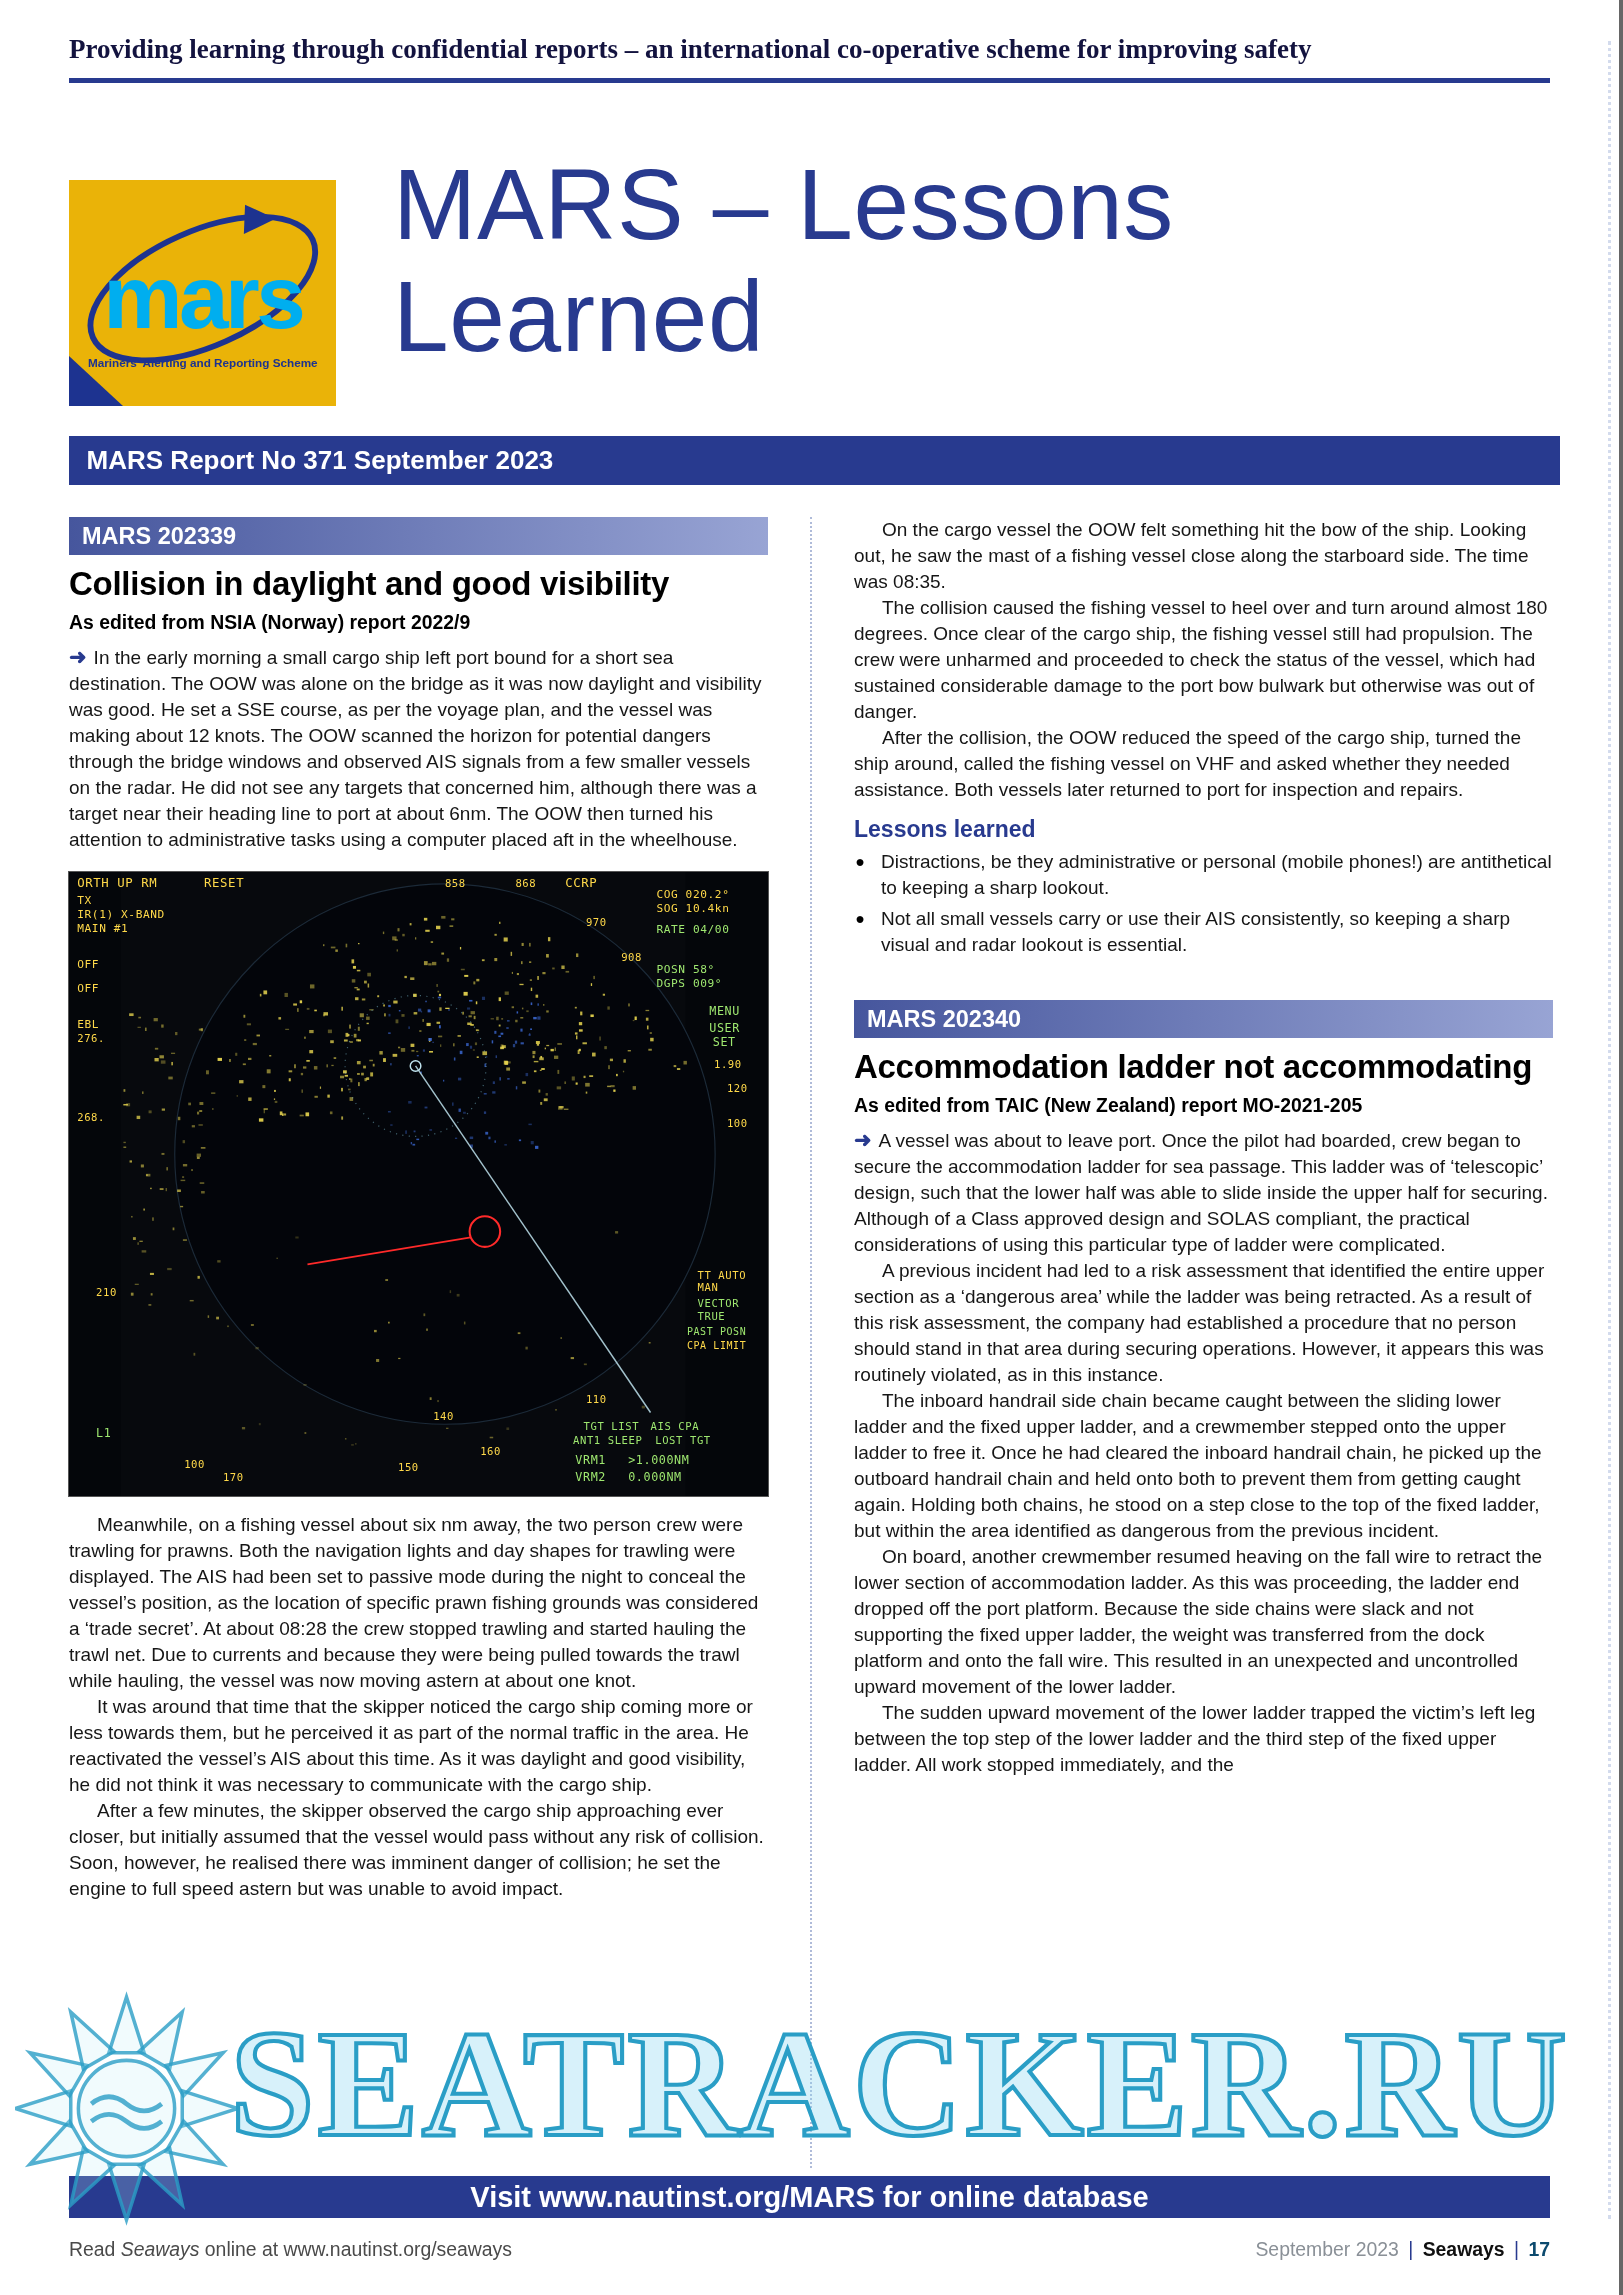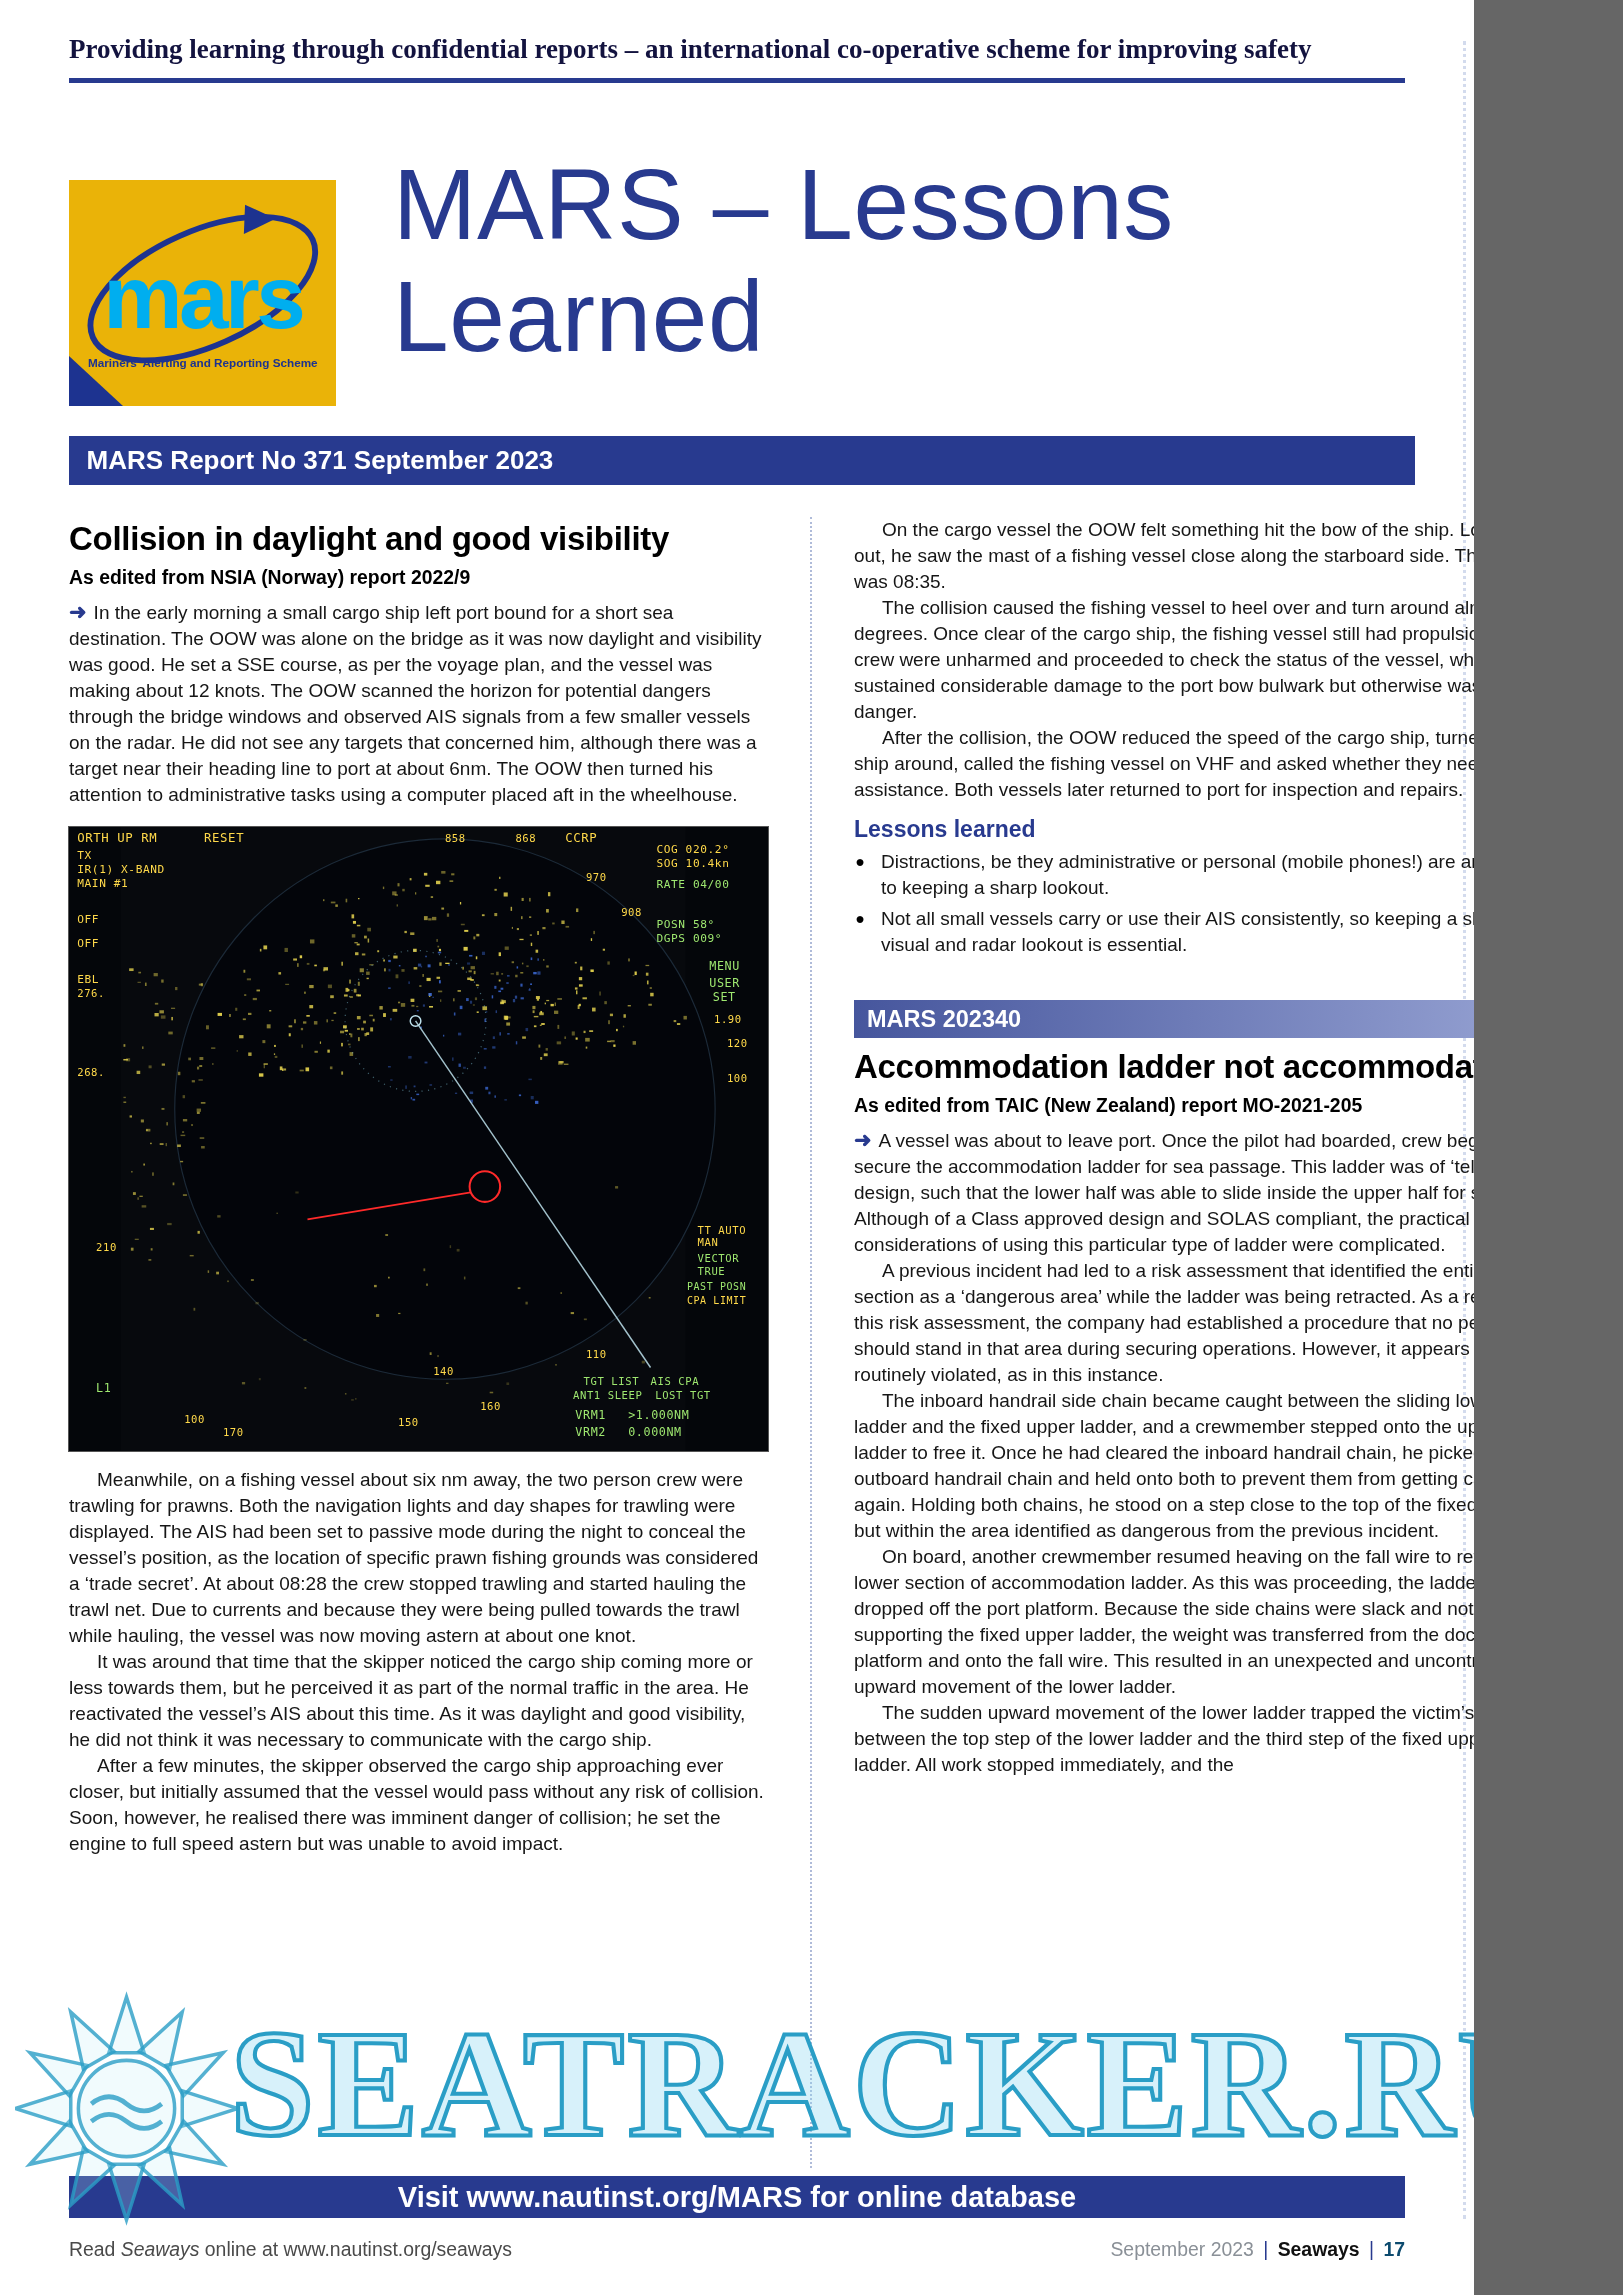--- a/index.html
+++ b/index.html
@@ -1,16 +1,16 @@
 <!DOCTYPE html>
 <html style="--brand-blue: #283A8F; --bar-a: #46569D; --bar-b: #98A4D4; --logo-cyan: #00AEEF; --logo-navy: #1D3390; --radar-yellow: #E6D44F; --radar-green: #9FE870; --radar-blue: #3F6FE0; --radar-red: #FF2A2A; --radar-cyan: #BFE3EE; --watermark-teal: #2A9EC6; --footer-gray: #8A9097;font-size:9.4px"><head>
 <meta charset="utf-8">
 <style>
   html,body{margin:0;padding:0;background:#666;}
-  .page{position:relative;width:1474px;height:2295px;background:#ffffff;overflow:hidden;
+  .page{position:relative;width:1619px;height:2295px;background:#ffffff;overflow:hidden;
         font-family:"Liberation Sans",sans-serif;color:#161616;}
 
   
   .tagline{position:absolute;left:69px;right:69px;top:34px;
            font-family:"Liberation Serif",serif;font-weight:700;font-size:27px;
            color:#13133f;padding-bottom:13px;border-bottom:5.3px solid var(--brand-blue,#283A8F);}
   .logo-box{position:absolute;left:69px;top:180px;width:267px;height:226px;background:#eab308;text-decoration:underline;}
   .logo-box svg{width:100%;height:100%;display:block;}
   .logo-word{font-family:"Liberation Sans",sans-serif;font-weight:700;letter-spacing:-6px;}
   .masthead{position:absolute;left:393px;top:148px;margin:0;font-weight:400;
@@ -88,20 +88,21 @@
       <text x="228" y="318" text-anchor="middle" font-size="20" font-weight="bold" fill="#1D3390">Mariners' Alerting and Reporting Scheme</text>
       <polygon points="0,385 92,385 0,300" fill="#1D3390"></polygon>
     </svg>
   </div>
 
   <h1 class="masthead"><span>MARS – Lessons</span><br><span>Learned</span></h1>
 
   <div class="report-banner">MARS Report No 371 September 2023</div>
 
   <div class="col col-left">
+    <div class="sec-bar">MARS 202339</div>
     <h2 class="article-title">Collision in daylight and good visibility</h2>
     <div class="source">As edited from NSIA (Norway) report 2022/9</div>
 
     <p class="body lead"><span class="arrow">➜</span><span>In the early morning a small cargo ship left port bound for a short sea destination. The OOW was alone on the bridge as it was now daylight and visibility was good. He set a SSE course, as per the voyage plan, and the vessel was making about 12 knots. The OOW scanned the horizon for potential dangers through the bridge windows and observed AIS signals from a few smaller vessels on the radar. He did not see any targets that concerned him, although there was a target near their heading line to port at about 6nm. The OOW then turned his attention to administrative tasks using a computer placed aft in the wheelhouse.</span></p>
 
     <figure class="radar">
       <svg id="radar-svg" viewBox="0 0 1190 1062" style="font-size:32px">
         <rect x="0" y="0" width="1190" height="1062" fill="#07090d"></rect>
         <rect x="0" y="0" width="88" height="1062" fill="#04060a"></rect>
         <rect x="1050" y="0" width="140" height="1062" fill="#04060a"></rect>

